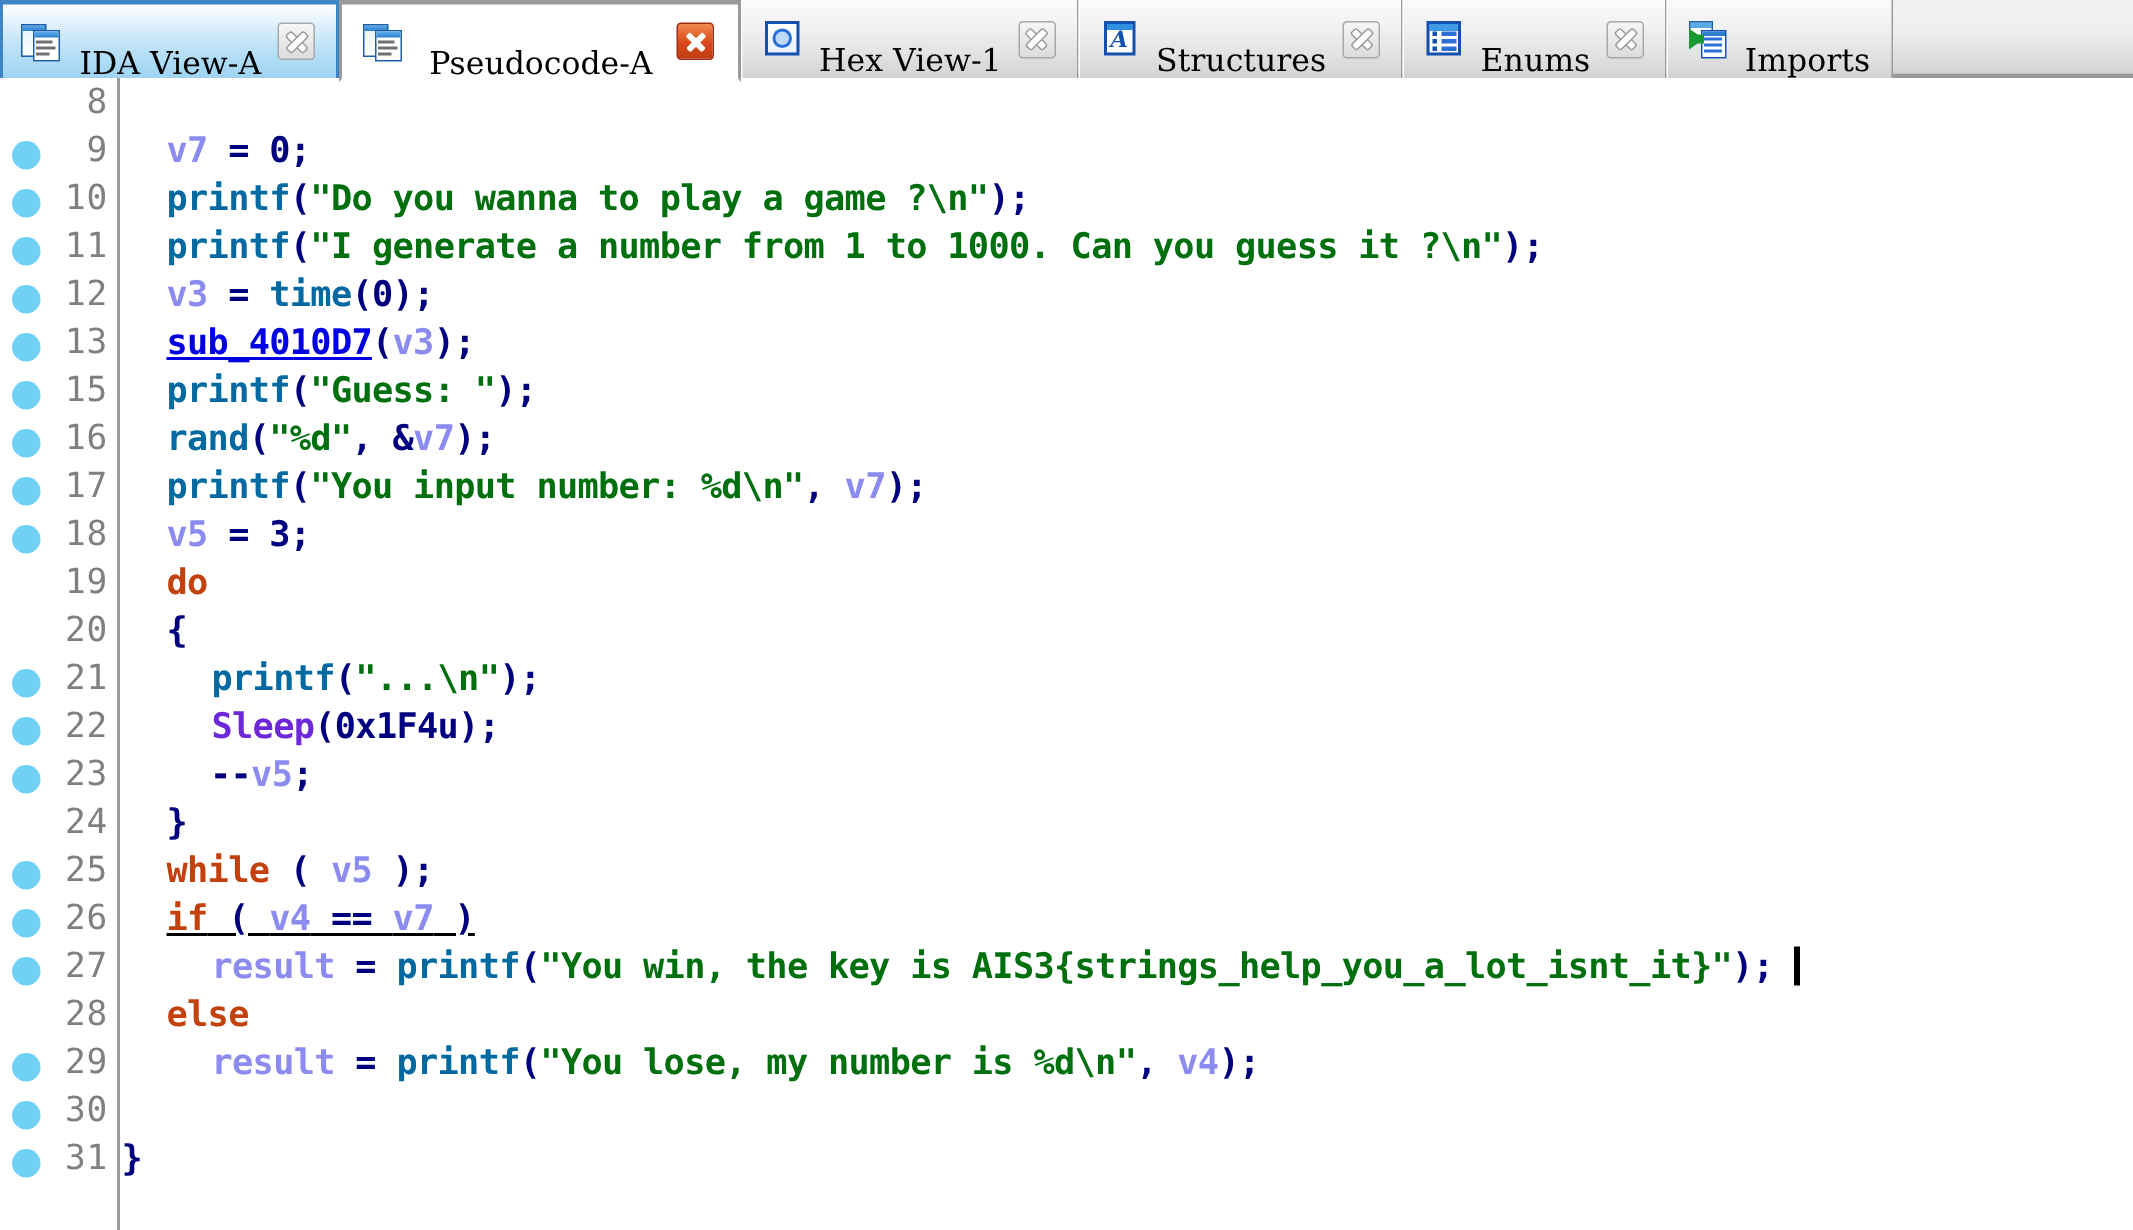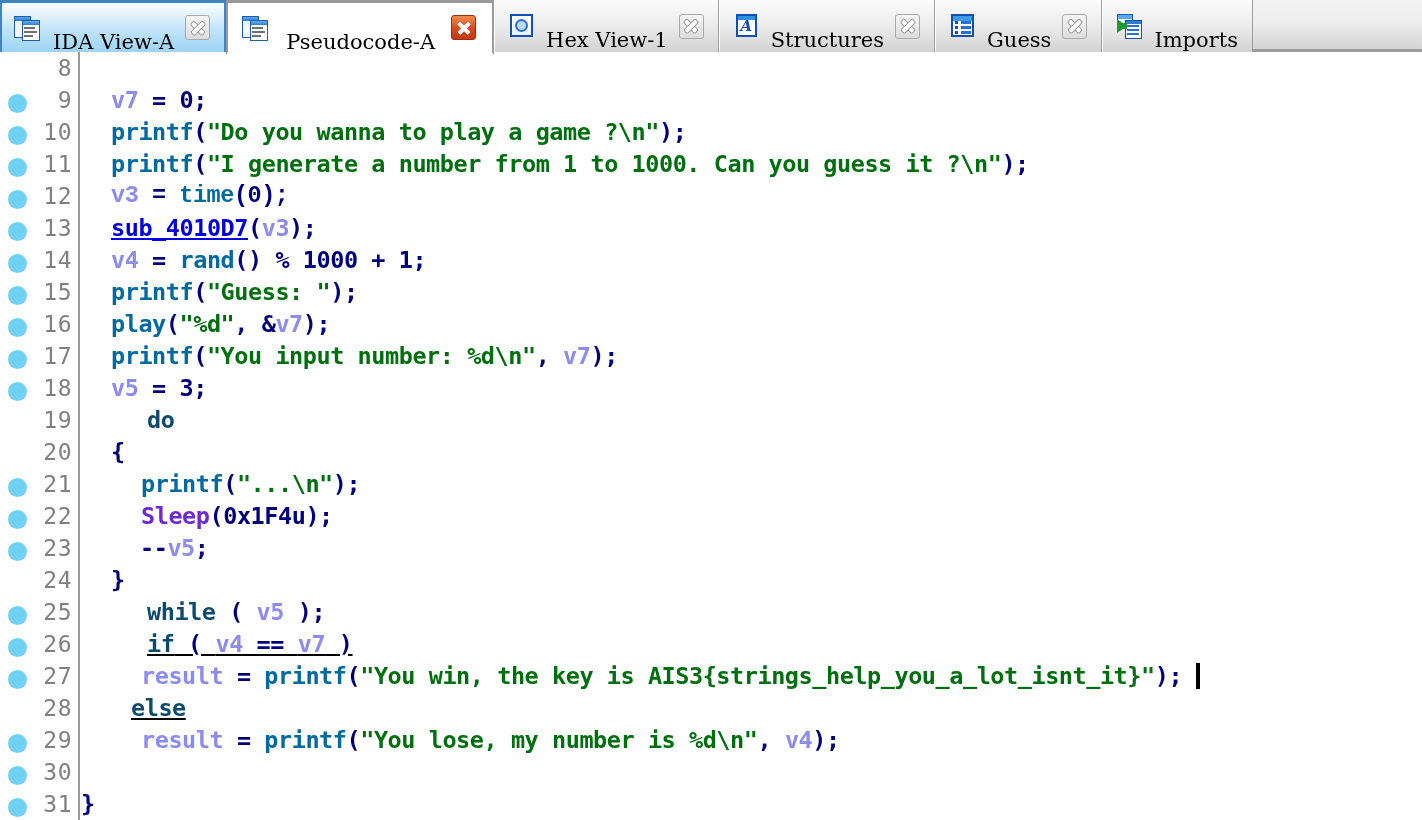--- a/index.html
+++ b/index.html
@@ -247,21 +247,21 @@
     font-family: "DejaVu Sans Mono", monospace;
     font-size: 23.5px;
     line-height: 32px;
     font-weight: bold;
     letter-spacing: -0.45px;
     white-space: pre;
   }
 
   
   .c-punct  { color: #00007f; }   
-  .c-kw     { color: #0c4a6e; margin-left: 36px; }
+  .c-kw     { color: #c2410c; }
   .c-num    { color: #00007f; }
   .c-func   { color: #0369a1; }   
   .c-subr   { color: #0000e0; text-decoration: underline; }
   .c-str    { color: #00700f; }   
   .c-var    { color: #8c8cf0; }   
   .c-api    { color: #6d28d9; }   
 
   .caret {
     display: inline-block;
     width: 4px;
@@ -307,55 +307,54 @@
         <i class="ch">A</i>
       </span>
       <span class="tab-label">Structures</span>
       <span class="tab-close"></span>
     </div>
     <div class="tab">
       <span class="ticon ic-enum">
         <i class="sq"></i>
         <i class="rows"></i>
       </span>
-      <span class="tab-label">Guess</span>
+      <span class="tab-label">Enums</span>
       <span class="tab-close"></span>
     </div>
     <div class="tab">
       <span class="ticon ic-imp">
         <i class="back"></i>
         <i class="front"></i>
         <i class="rows"></i>
         <i class="arrow"></i>
       </span>
       <span class="tab-label">Imports</span>
     </div>
   </div>
 
 <div id="code-area">
   <div id="gutter-rule"></div>
   <div id="code-lines">
       <div class="code-line"><span class="lineno">8</span><span class="code-text" style="left: 81px;"></span></div>
       <div class="code-line"><span class="bp-dot"></span><span class="lineno">9</span><span class="code-text" style="left: 111px;"><span class="c-var">v7</span><span class="c-punct"> = </span><span class="c-num">0</span><span class="c-punct">;</span></span></div>
       <div class="code-line"><span class="bp-dot"></span><span class="lineno">10</span><span class="code-text" style="left: 111px;"><span class="c-func">printf</span><span class="c-punct">(</span><span class="c-str">"Do you wanna to play a game ?\n"</span><span class="c-punct">);</span></span></div>
       <div class="code-line"><span class="bp-dot"></span><span class="lineno">11</span><span class="code-text" style="left: 111px;"><span class="c-func">printf</span><span class="c-punct">(</span><span class="c-str">"I generate a number from 1 to 1000. Can you guess it ?\n"</span><span class="c-punct">);</span></span></div>
-      <div class="code-line"><span class="bp-dot"></span><span class="lineno">12</span><span class="code-text" style="left: 111px; font-family: Liberation Mono, monospace;"><span class="c-var">v3</span><span class="c-punct"> = </span><span class="c-func">time</span><span class="c-punct">(</span><span class="c-num">0</span><span class="c-punct">);</span></span></div>
+      <div class="code-line"><span class="bp-dot"></span><span class="lineno">12</span><span class="code-text" style="left: 111px;"><span class="c-var">v3</span><span class="c-punct"> = </span><span class="c-func">time</span><span class="c-punct">(</span><span class="c-num">0</span><span class="c-punct">);</span></span></div>
       <div class="code-line"><span class="bp-dot"></span><span class="lineno">13</span><span class="code-text" style="left: 111px;"><span class="c-subr">sub_4010D7</span><span class="c-punct">(</span><span class="c-var">v3</span><span class="c-punct">);</span></span></div>
-      <div class="code-line"><span class="bp-dot"></span><span class="lineno">14</span><span class="code-text" style="left: 111px;"><span class="c-var">v4</span><span class="c-punct"> = </span><span class="c-func">rand</span><span class="c-punct">() % </span><span class="c-num">1000</span><span class="c-punct"> + </span><span class="c-num">1</span><span class="c-punct">;</span></span></div>
       <div class="code-line"><span class="bp-dot"></span><span class="lineno">15</span><span class="code-text" style="left: 111px;"><span class="c-func">printf</span><span class="c-punct">(</span><span class="c-str">"Guess: "</span><span class="c-punct">);</span></span></div>
-      <div class="code-line"><span class="bp-dot"></span><span class="lineno">16</span><span class="code-text" style="left: 111px;"><span class="c-func">play</span><span class="c-punct">(</span><span class="c-str">"%d"</span><span class="c-punct">, &amp;</span><span class="c-var">v7</span><span class="c-punct">);</span></span></div>
+      <div class="code-line"><span class="bp-dot"></span><span class="lineno">16</span><span class="code-text" style="left: 111px;"><span class="c-func">rand</span><span class="c-punct">(</span><span class="c-str">"%d"</span><span class="c-punct">, &amp;</span><span class="c-var">v7</span><span class="c-punct">);</span></span></div>
       <div class="code-line"><span class="bp-dot"></span><span class="lineno">17</span><span class="code-text" style="left: 111px;"><span class="c-func">printf</span><span class="c-punct">(</span><span class="c-str">"You input number: %d\n"</span><span class="c-punct">, </span><span class="c-var">v7</span><span class="c-punct">);</span></span></div>
       <div class="code-line"><span class="bp-dot"></span><span class="lineno">18</span><span class="code-text" style="left: 111px;"><span class="c-var">v5</span><span class="c-punct"> = </span><span class="c-num">3</span><span class="c-punct">;</span></span></div>
       <div class="code-line"><span class="lineno">19</span><span class="code-text" style="left: 111px;"><span class="c-kw">do</span></span></div>
       <div class="code-line"><span class="lineno">20</span><span class="code-text" style="left: 111px;"><span class="c-punct">{</span></span></div>
       <div class="code-line"><span class="bp-dot"></span><span class="lineno">21</span><span class="code-text" style="left: 141px;"><span class="c-func">printf</span><span class="c-punct">(</span><span class="c-str">"...\n"</span><span class="c-punct">);</span></span></div>
       <div class="code-line"><span class="bp-dot"></span><span class="lineno">22</span><span class="code-text" style="left: 141px;"><span class="c-api">Sleep</span><span class="c-punct">(</span><span class="c-num">0x1F4u</span><span class="c-punct">);</span></span></div>
       <div class="code-line"><span class="bp-dot"></span><span class="lineno">23</span><span class="code-text" style="left: 140px;"><span class="c-punct">--</span><span class="c-var">v5</span><span class="c-punct">;</span></span></div>
       <div class="code-line"><span class="lineno">24</span><span class="code-text" style="left: 111px;"><span class="c-punct">}</span></span></div>
       <div class="code-line"><span class="bp-dot"></span><span class="lineno">25</span><span class="code-text" style="left: 111px;"><span class="c-kw">while</span><span class="c-punct"> ( </span><span class="c-var">v5</span><span class="c-punct"> );</span></span></div>
       <div class="code-line"><span class="bp-dot"></span><span class="lineno">26</span><span class="code-text" style="left: 111px; text-decoration: underline;"><span class="c-kw">if</span><span class="c-punct"> ( </span><span class="c-var">v4</span><span class="c-punct"> == </span><span class="c-var">v7</span><span class="c-punct"> )</span></span></div>
       <div class="code-line"><span class="bp-dot"></span><span class="lineno">27</span><span class="code-text" style="left: 141px;"><span class="c-var">result</span><span class="c-punct"> = </span><span class="c-func">printf</span><span class="c-punct">(</span><span class="c-str">"You win, the key is AIS3{strings_help_you_a_lot_isnt_it}"</span><span class="c-punct">);</span><span class="caret"></span></span></div>
-      <div class="code-line"><span class="lineno">28</span><span class="code-text" style="left: 95px; text-decoration: underline;"><span class="c-kw">else</span></span></div>
+      <div class="code-line"><span class="lineno">28</span><span class="code-text" style="left: 111px;"><span class="c-kw">else</span></span></div>
       <div class="code-line"><span class="bp-dot"></span><span class="lineno">29</span><span class="code-text" style="left: 141px;"><span class="c-var">result</span><span class="c-punct"> = </span><span class="c-func">printf</span><span class="c-punct">(</span><span class="c-str">"You lose, my number is %d\n"</span><span class="c-punct">, </span><span class="c-var">v4</span><span class="c-punct">);</span></span></div>
       <div class="code-line"><span class="bp-dot"></span><span class="lineno">30</span></div>
       <div class="code-line"><span class="bp-dot"></span><span class="lineno">31</span><span class="code-text" style="left: 81px;"><span class="c-punct">}</span></span></div>
     </div>
 </div>
 
 </body></html>

